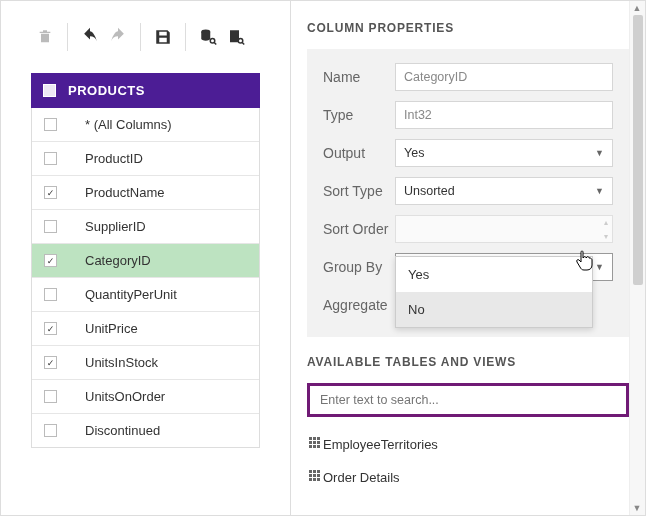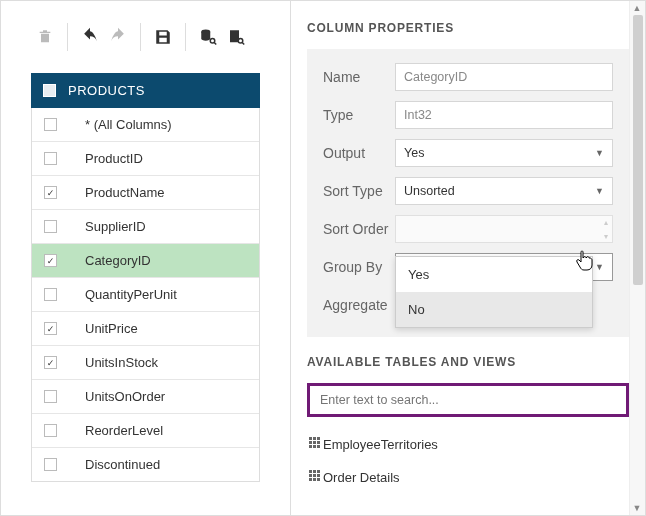--- a/index.html
+++ b/index.html
@@ -11,21 +11,21 @@
 .scrollbar-thumb { position: absolute; right: 2px; top: 14px; width: 10px; height: 270px; background: #cfcfcf; border-radius: 2px; }
 .sb-arrow { position: absolute; right: 3px; width: 10px; height: 10px; color: #888; font-size: 9px; text-align: center; line-height: 10px; }
 .sb-arrow.up { top: 2px; }
 .sb-arrow.down { bottom: 2px; }
 
 .toolbar { display: flex; align-items: center; gap: 0; margin-bottom: 20px; }
 .tool-btn { width: 28px; height: 32px; display: flex; align-items: center; justify-content: center; color: #333; cursor: pointer; }
 .tool-btn.muted { color: #bbb; }
 .sep { width: 1px; height: 28px; background: #ddd; margin: 0 8px; }
 
-.table-header { background: #0c4a6e; color: #fff; padding: 10px 12px; display: flex; align-items: center; gap: 12px; font-weight: 400; letter-spacing: 0.5px; }
+.table-header { background: #4c1d95; color: #fff; padding: 10px 12px; display: flex; align-items: center; gap: 12px; font-weight: 700; letter-spacing: 0.5px; }
 .table-header .chk-box { width: 13px; height: 13px; background: rgba(255,255,255,0.9); border: 1px solid #fff; }
 .col-list { border: 1px solid #ddd; border-top: none; }
 .col-item { display: flex; align-items: center; gap: 28px; padding: 9px 12px; border-bottom: 1px solid #e6e6e6; cursor: pointer; }
 .col-item:last-child { border-bottom: none; }
 .col-item.selected { background: #bde3c1; }
 .chk { width: 13px; height: 13px; border: 1px solid #bbb; background: #fff; display: flex; align-items: center; justify-content: center; font-size: 9px; color: #333; }
 
 .section-title { font-size: 12px; font-weight: 700; letter-spacing: 0.8px; color: #555; margin-bottom: 14px; }
 .props-panel { background: #f2f2f2; padding: 14px 16px 18px 16px; margin-bottom: 18px; }
 .prop-row { display: flex; align-items: center; margin-bottom: 10px; }
@@ -130,24 +130,20 @@
           <span class="chk">✓</span>
           <span>UnitPrice</span>
         </div>
         <div class="col-item">
           <span class="chk">✓</span>
           <span>UnitsInStock</span>
         </div>
         <div class="col-item">
           <span class="chk"></span>
           <span>UnitsOnOrder</span>
-        </div>
-        <div class="col-item">
-          <span class="chk"></span>
-          <span>ReorderLevel</span>
         </div>
         <div class="col-item">
           <span class="chk"></span>
           <span>Discontinued</span>
         </div>
       </div>
   </div>
 
   <div class="right-panel">
     <div class="section-title">COLUMN PROPERTIES</div>

